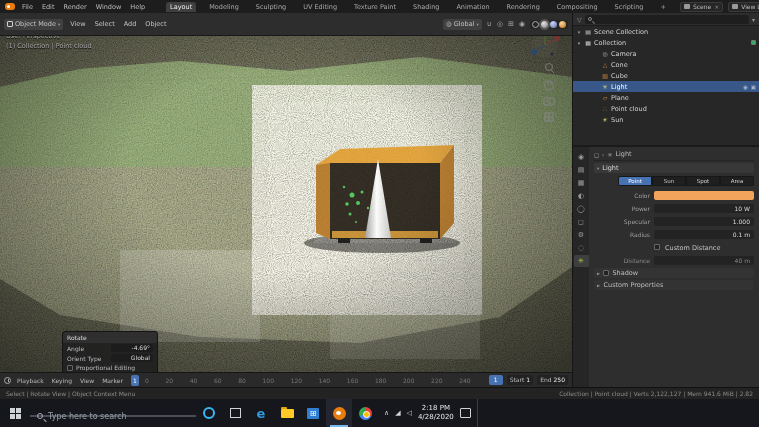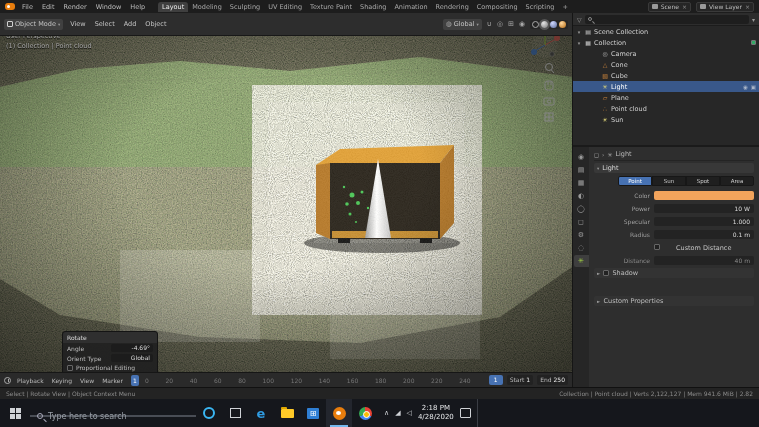--- a/index.html
+++ b/index.html
@@ -6,21 +6,21 @@
 body{background:#000}
 .app{position:relative;width:759px;height:427px;overflow:hidden;background:#1d1d1d;
      font-family:"DejaVu Sans",sans-serif;color:#c3c3c3;font-size:7px}
 
 
 .topbar{position:absolute;left:0;top:0;width:759px;height:13px;background:#1d1d1d;
         display:flex;align-items:center;gap:5px;padding:0 5px;font-size:6.5px;color:#bdbdbd;z-index:8}
 .blogo{width:10px;height:7px;background:#e87d0d;border-radius:3px;position:relative;flex:none}
 .blogo::after{content:"";position:absolute;left:2px;top:2px;width:3px;height:3px;border-radius:50%;background:#fff}
 .menu{padding:0 2px;white-space:nowrap}
-.tabs{display:flex;gap:0;margin-left:6px;align-items:center}
+.tabs{display:flex;gap:9px;margin-left:14px;align-items:center}
 .tab{padding:1px 4px;border-radius:3px 3px 0 0;color:#a8a8a8;white-space:nowrap}
 .tab.active{background:#3f3f3f;color:#ececec}
 .spacer{flex:1}
 .selector{display:flex;align-items:center;gap:3px;background:#262626;border:1px solid #3a3a3a;
           border-radius:2px;padding:0 3px;height:10px;font-size:6px;white-space:nowrap}
 .selicon{width:6px;height:5px;background:#9a9a9a;border-radius:1px;flex:none}
 .xbtn{color:#8f8f8f}
 
 
 .viewport{position:absolute;left:0;top:13px;width:572px;height:359px;background:#0c0b09;overflow:hidden}
@@ -94,26 +94,26 @@
 .pcontent{flex:1;padding:3px 5px;display:flex;flex-direction:column;gap:2px;overflow:hidden}
 .bcrow{display:flex;align-items:center;gap:3px;color:#bbb;padding-bottom:2px;border-bottom:1px solid #242424}
 .bcic{font-size:6px;color:#a8a8a8}
 .psection{display:flex;align-items:center;gap:3px;background:#383838;border-radius:2px;padding:1px 3px;color:#ddd}
 .seg{display:flex;margin:1px 0 2px 24px}
 .segbtn{flex:1;text-align:center;background:#1f1f1f;border:1px solid #171717;padding:1px 0;color:#ccc;font-size:5.5px;white-space:nowrap}
 .segbtn:first-child{border-radius:2px 0 0 2px}.segbtn:last-child{border-radius:0 2px 2px 0}
 .segbtn.active{background:#4772b3;color:#fff}
 .prow{display:flex;align-items:center;gap:4px;min-height:11px}
 .plabel{width:56px;text-align:right;color:#9f9f9f;font-size:6px;flex:none}
-.pvalue{flex:1;display:flex;align-items:flex-start;gap:16px}
+.pvalue{flex:1;display:flex;align-items:flex-start;gap:5px}
 .swatch{height:9px;border-radius:2px;flex:1}
 .pfield{background:#232323;border-radius:2px;height:9px;line-height:9px;text-align:right;padding:0 4px;color:#ddd;font-size:6px;flex:1}
 .dim{color:#8a8a8a}
 .collapsed{display:flex;gap:3px;align-items:center;background:#333;border-radius:2px;padding:1px 3px;color:#bdbdbd}
-.mt{margin-top:16px}
+.mt{margin-top:0}
 
 
 .taskbar{position:absolute;left:0;top:399px;width:759px;height:28px;background:#15171c;display:flex;align-items:stretch;z-index:10;color:#ddd}
 .tb-start{width:30px;display:flex;align-items:center;justify-content:center}
 .winlogo{display:grid;grid-template-columns:5px 5px;grid-template-rows:5px 5px;gap:1px}
 .winlogo i{background:#cfd2d6;display:block}
 .tb-search{display:flex;align-items:center;gap:5px;width:166px;background:#2a2d34;border:1px solid #494d55;margin:16px 0;padding:0 6px;font-size:8px;color:#9aa0a8}
 .smag{width:6px;height:6px;border:1px solid #aab;border-radius:50%;position:relative;flex:none}
 .smag::after{content:"";position:absolute;width:4px;height:1px;background:#aab;transform:rotate(45deg);left:5px;top:6px}
 .tb-btn{width:26px;display:flex;align-items:center;justify-content:center;position:relative}

